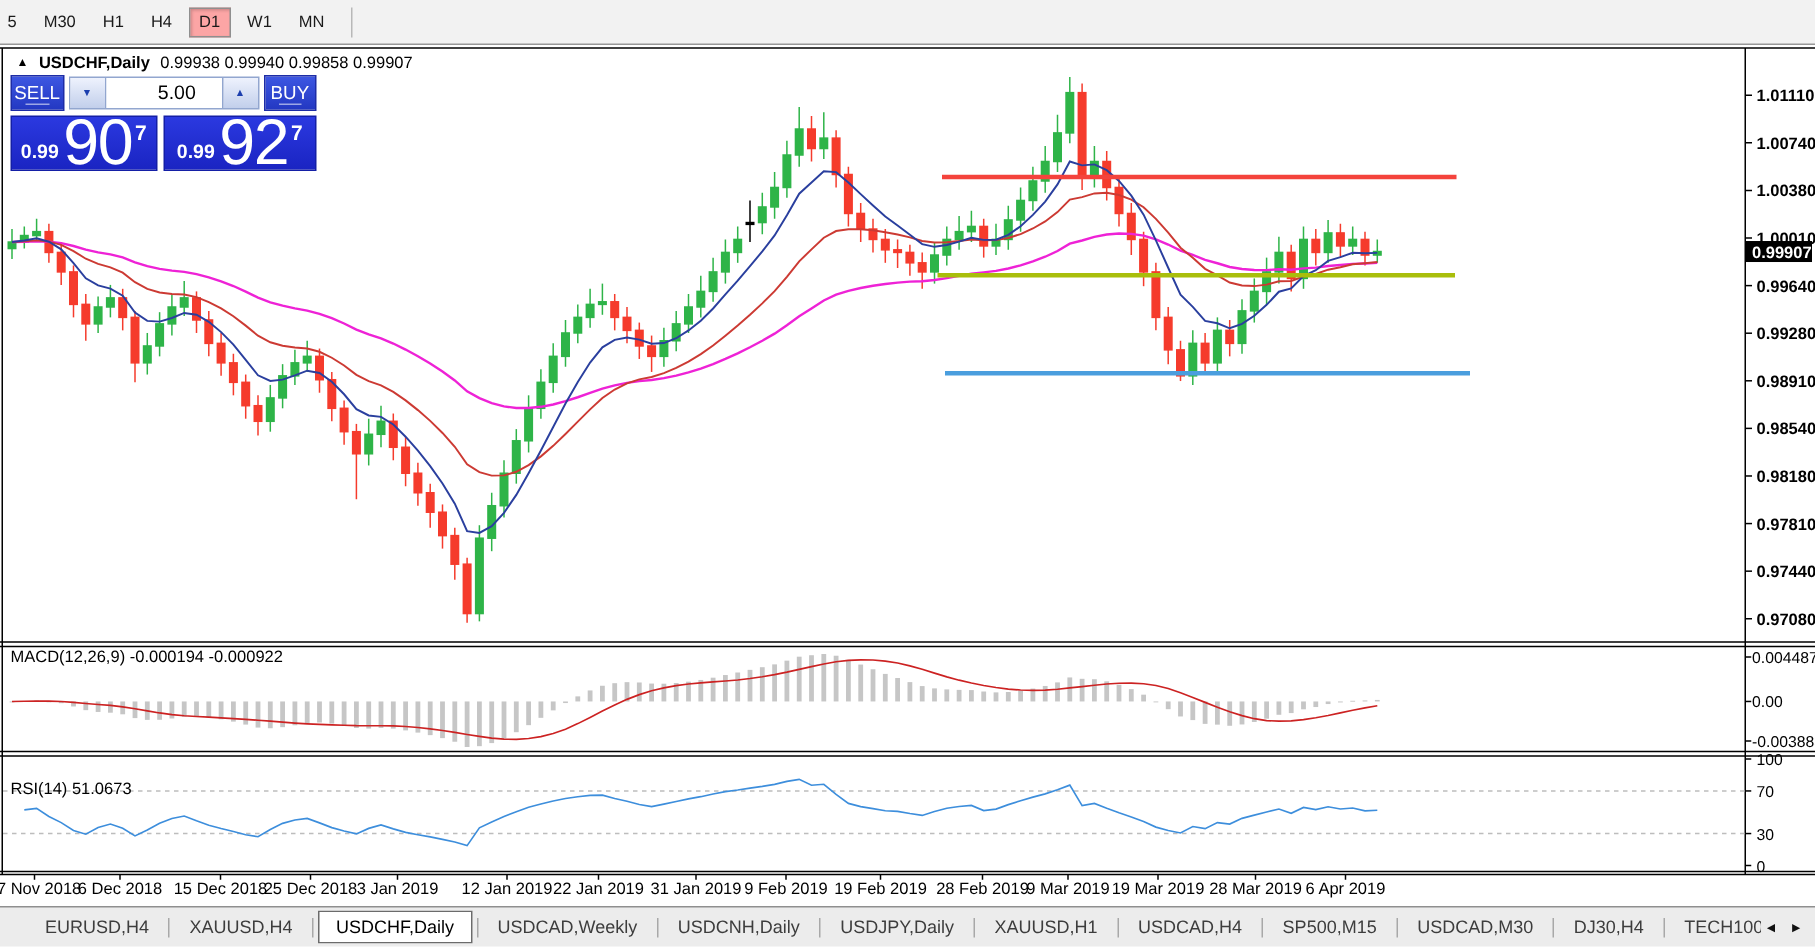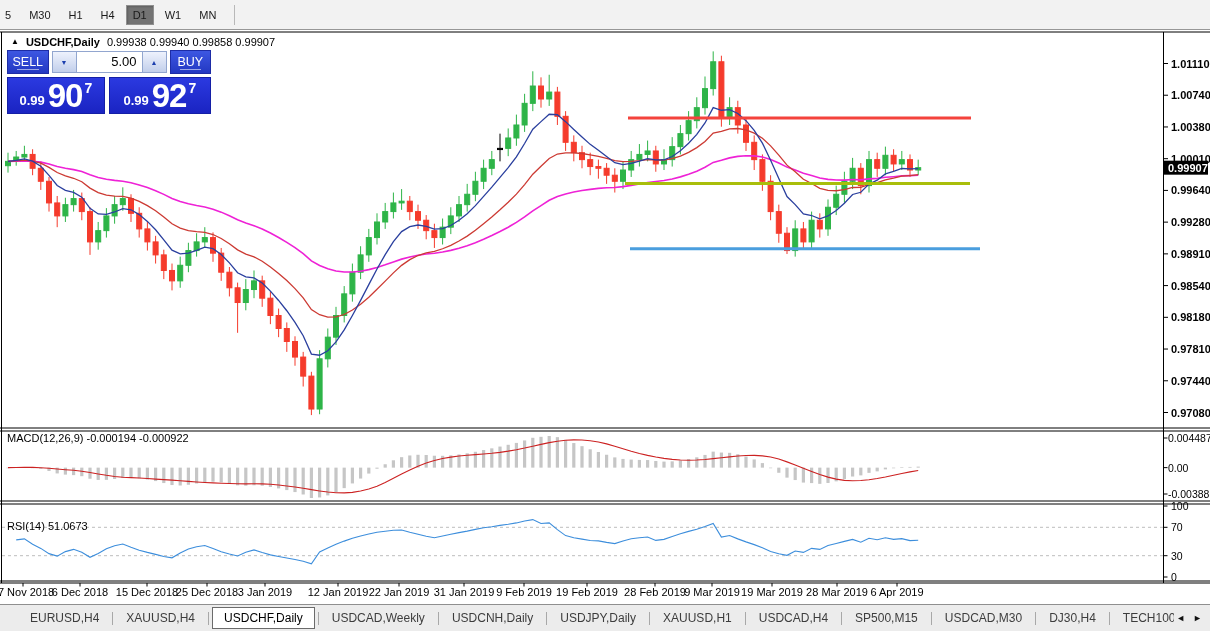--- a/index.html
+++ b/index.html
@@ -1,47 +1,47 @@
 <!DOCTYPE html>
 <html><head>
 <meta charset="utf-8">
 <style>
   html,body{margin:0;padding:0}
   body{width:1210px;height:631px;background:#fff;font-family:"Liberation Sans",sans-serif;overflow:hidden;position:relative}
   
   .toolbar{position:absolute;top:0;left:0;width:1210px;height:30px;background:#f2f2f2;border-bottom:1px solid #979797;display:flex;align-items:center;box-sizing:border-box;padding-left:1px}
   .tf-btn{font-size:11px;color:#1a1a1a;padding:3px 6px;margin:0 2px;border:1px solid transparent;cursor:default;white-space:nowrap}
-  .tf-btn.active{background:#737373;border:1px solid #8f8f8f;box-shadow:inset 1px 1px 2px rgba(0,0,0,.18)}
+  .tf-btn.active{background:#fca5a5;border:1px solid #8f8f8f;box-shadow:inset 1px 1px 2px rgba(0,0,0,.18)}
   .tb-sep{width:1px;height:20px;background:#b8b8b8;margin:0 9px}
   
   .chart-header{position:absolute;top:36px;left:11px;font-size:11px;font-weight:bold;color:#000;display:flex;align-items:center;gap:7px}
   .chart-header .tri{font-size:8px;line-height:1}
   svg{position:absolute;left:0;top:0}
   svg text{font-family:"Liberation Sans",sans-serif}
   .ax-price{font-size:11px;font-weight:bold;fill:#000}
   .ax-cur{font-size:11px;font-weight:bold;fill:#fff}
   .ax-ind{font-size:10.5px;fill:#000}
   .ax-date{font-size:11px;fill:#000}
   .ind-label{position:absolute;font-size:11px;color:#000;left:7px}
   
   .trade-panel{position:absolute;top:50px;left:7px;width:204px}
   .tp-row1{display:flex;height:24px;align-items:stretch}
   .btn-trade{width:52px;background:linear-gradient(#3d57e2,#2338c2);border:1px solid #1d2ca6;color:#fff;font-size:12.5px;display:flex;align-items:center;justify-content:center;position:relative;box-sizing:border-box}
   .btn-trade::after{content:"";position:absolute;left:9px;right:9px;bottom:3px;height:1px;background:rgba(255,255,255,.55)}
   .spinner{display:flex;margin:1px 3px;border:1px solid #92a6cf;box-sizing:border-box;background:#fff}
   .spin-btn{width:23px;background:linear-gradient(#eef2fd,#c2cfeb);color:#1c3fae;font-size:7px;display:flex;align-items:center;justify-content:center;cursor:default}
   .spin-btn.dn{border-right:1px solid #92a6cf}
   .spin-btn.up{border-left:1px solid #92a6cf}
-  .spin-field{width:60px;background:#fff;font-size:13px;color:#000;text-align:right;padding-right:5px;line-height:20px}
+  .spin-field{width:60px;background:#fff;font-size:13px;color:#000;text-align:right;padding-right:17px;line-height:20px}
   .tp-row2{display:flex;margin-top:3px}
   .price-box{height:37px;background:linear-gradient(#2b39e0,#1a24c2);border:1px solid #141fa6;color:#fff;display:flex;align-items:center;justify-content:center;box-sizing:border-box}
   .price-box.left{width:106px;margin-right:4px}
   .price-box.right{width:111px}
   .pb-prefix{font-size:13px;font-weight:bold;margin-right:3px;margin-top:10px}
-  .pb-big{font-size:33px;font-weight:700;line-height:1;letter-spacing:-1px}
+  .pb-big{font-size:43px;font-weight:400;line-height:1;letter-spacing:-1px}
   .pb-sup{font-size:14px;font-weight:bold;margin-left:2px;margin-bottom:16px}
   
   .tabbar{position:absolute;top:604px;left:0;width:1210px;height:27px;background:#ececec;border-top:1px solid #8f8f8f;display:flex;align-items:center;font-size:12px;color:#3d3d3d;box-sizing:border-box}
   .tabs-strip{display:flex;align-items:center;overflow:hidden;flex:1;padding-left:20px;white-space:nowrap}
   .tab{padding:4px 10px;white-space:nowrap;cursor:default}
   .tab.active{background:#fff;border:1px solid #6b6b6b;color:#000;padding:3px 11px}
   .tab-sep{width:1px;height:13px;background:#a8a8a8;margin:0 3px;flex:none}
   .tab-arrows{display:flex;gap:8px;padding:0 8px 0 2px;font-size:9px;color:#111;flex:none;align-items:center}
 </style>
 </head>

